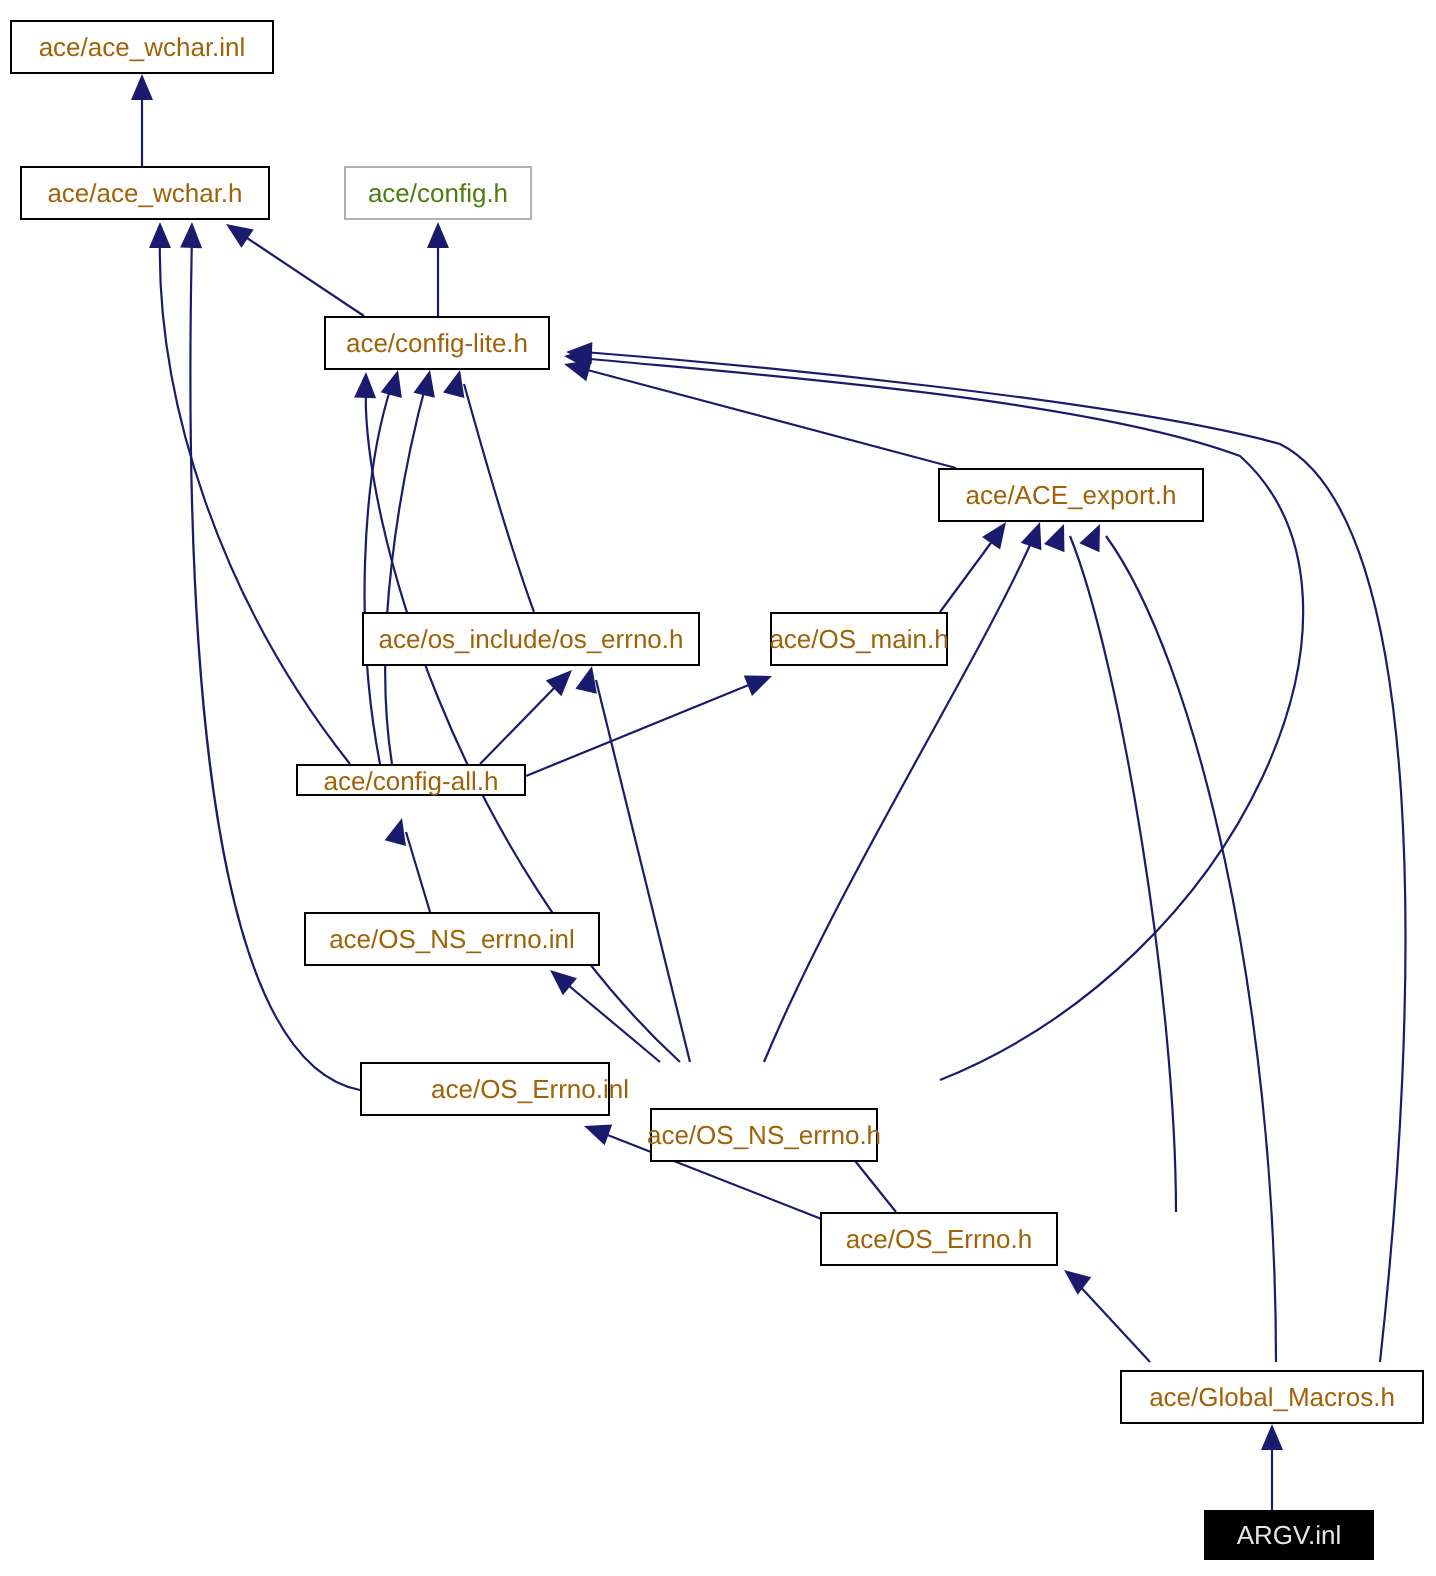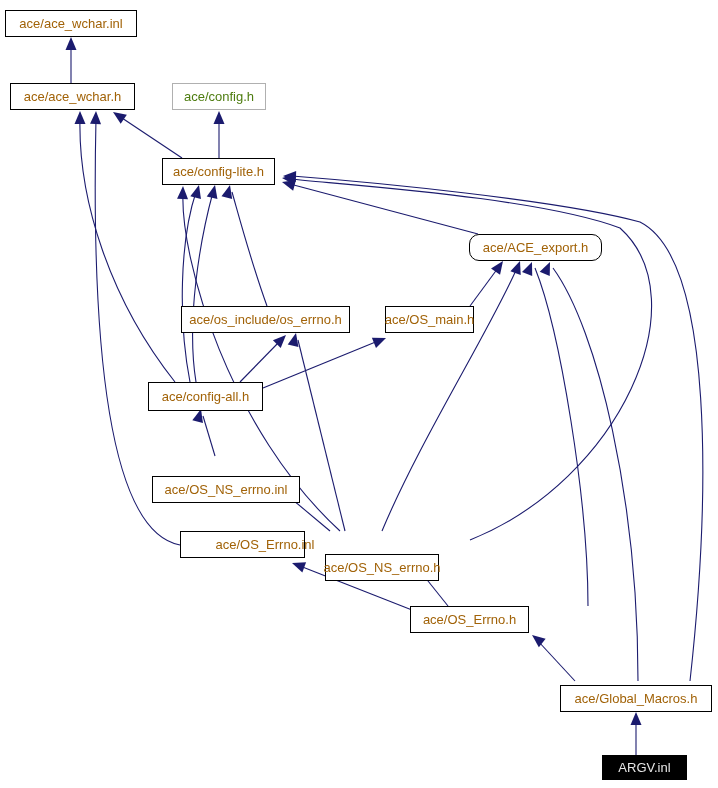--- a/index.html
+++ b/index.html
@@ -122,33 +122,33 @@
       </div>
       <div class="nodebox" style="left: 10px; top: 83px; width: 125px; height: 27px;">
         <span>ace/ace_wchar.h</span>
       </div>
       <div class="nodebox muted" style="left: 172px; top: 83px; width: 94px; height: 27px;">
         <span>ace/config.h</span>
       </div>
       <div class="nodebox" style="left: 162px; top: 158px; width: 113px; height: 27px;">
         <span>ace/config-lite.h</span>
       </div>
-      <div class="nodebox" style="left: 469px; top: 234px; width: 133px; height: 27px; border-radius: 10px;">
+      <div class="nodebox" style="left: 469px; top: 234px; width: 133px; height: 27px;">
         <span>ace/ACE_export.h</span>
       </div>
       <div class="nodebox" style="left: 181px; top: 306px; width: 169px; height: 27px; text-align: right;">
         <span>ace/os_include/os_errno.h</span>
       </div>
       <div class="nodebox" style="left: 385px; top: 306px; width: 89px; height: 27px;">
         <span>ace/OS_main.h</span>
       </div>
-      <div class="nodebox" style="left: 148px; top: 382px; width: 115px; height: 29px;">
+      <div class="nodebox" style="left: 148px; top: 382px; width: 115px; height: 16px;">
         <span>ace/config-all.h</span>
       </div>
-      <div class="nodebox" style="left: 152px; top: 456px; width: 148px; height: 27px; margin-top: 20px;">
+      <div class="nodebox" style="left: 152px; top: 456px; width: 148px; height: 27px;">
         <span>ace/OS_NS_errno.inl</span>
       </div>
       <div class="nodebox" style="left: 180px; top: 531px; width: 125px; height: 27px; padding-left: 45px;">
         <span>ace/OS_Errno.inl</span>
       </div>
       <div class="nodebox" style="left: 325px; top: 554px; width: 114px; height: 27px;">
         <span>ace/OS_NS_errno.h</span>
       </div>
       <div class="nodebox" style="left: 410px; top: 606px; width: 119px; height: 27px;">
         <span>ace/OS_Errno.h</span>

